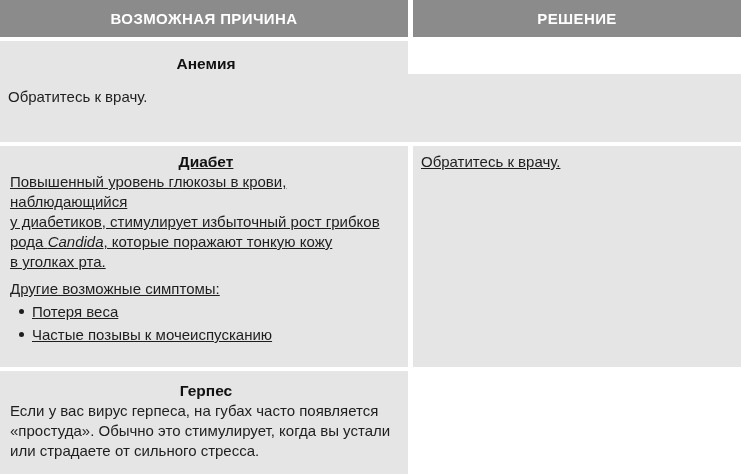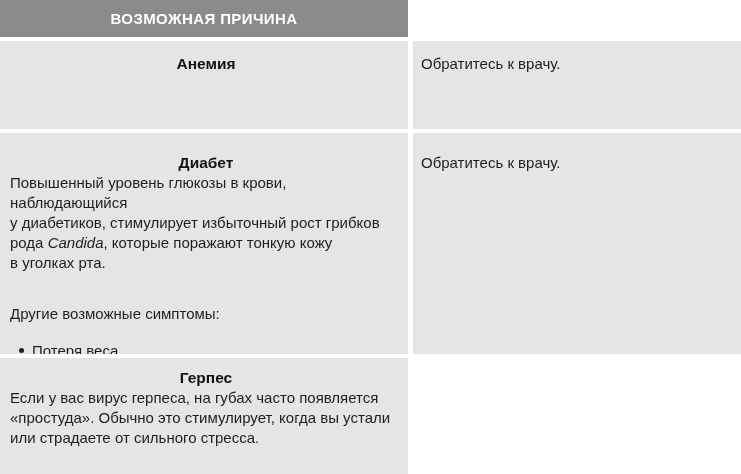--- a/index.html
+++ b/index.html
@@ -42,57 +42,57 @@
     color: #ffffff;
     font-weight: bold;
     font-size: 15px;
     letter-spacing: 0.4px;
     display: flex;
     align-items: center;
     justify-content: center;
   }
 
   
-  .row.r1 { height: 88px; }
+  .row.r1 { height: 101px; flex-direction: column; }
   .row.r2 { height: 221px; }
   .row.r3 { height: 116px; }
 
   .row.r1 .cell { padding-top: 13px; }
-  .row.r2 .cell { padding-top: 20px; }
+  .row.r2 .cell { padding-top: 6px; text-decoration: underline; }
   .row.r3 .cell { padding-top: 10px; }
 
   .cell.left.body  { padding-left: 10px; padding-right: 6px; }
   .cell.right.body { padding-left: 8px;  padding-right: 6px; }
 
   .cell-title {
     font-weight: bold;
     font-size: 15.5px;
     line-height: 20px;
     text-align: center;
     color: #111111;
   }
   .cell-text {
     font-size: 15px;
     line-height: 20px;
     white-space: pre-line;
   }
   .cell-text .lat-italic { font-style: italic; }
 
   .other-symptoms {
-    margin-top: 31px;
+    margin-top: 7px;
   }
   ul.symptoms {
     list-style: none;
     margin: 2px 0 0 0;
     padding: 0;
   }
   ul.symptoms li {
     font-size: 15px;
     line-height: 21px;
-    margin-top: 16px;
+    margin-top: 2px;
     padding-left: 22px;
     position: relative;
   }
   ul.symptoms li::before {
     content: "";
     position: absolute;
     left: 9px;
     top: 8px;
     width: 5px;
     height: 5px;
@@ -100,20 +100,21 @@
     background: #1e1e1e;
   }
 </style>
 </head>
 <body>
 
 <div class="table">
 
   <div class="row header">
     <div class="cell left">ВОЗМОЖНАЯ ПРИЧИНА</div>
+    <div class="cell right">РЕШЕНИЕ</div>
   </div>
 
   <div class="row r1">
     <div class="cell left body">
       <div class="cell-title">Анемия</div>
     </div>
     <div class="cell right body cell-text">Обратитесь к врачу.</div>
   </div>
 
   <div class="row r2">

